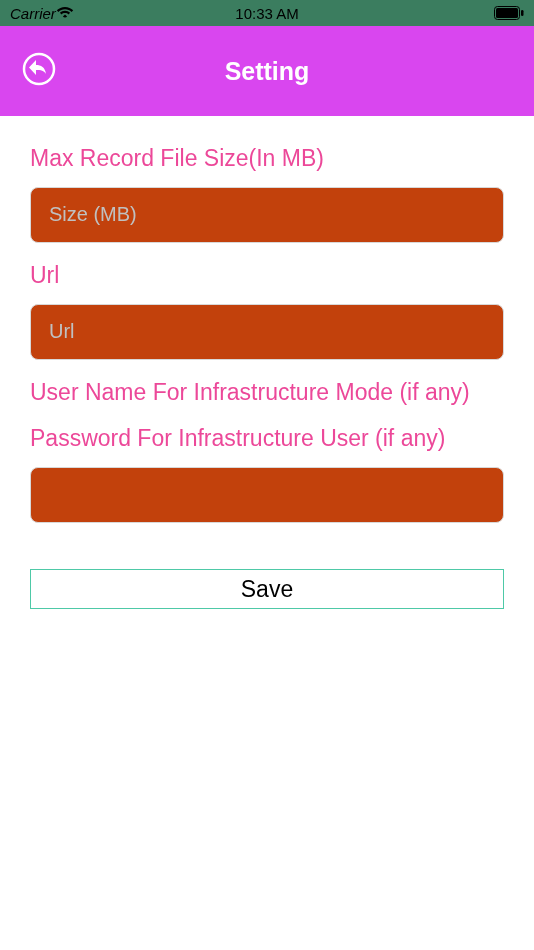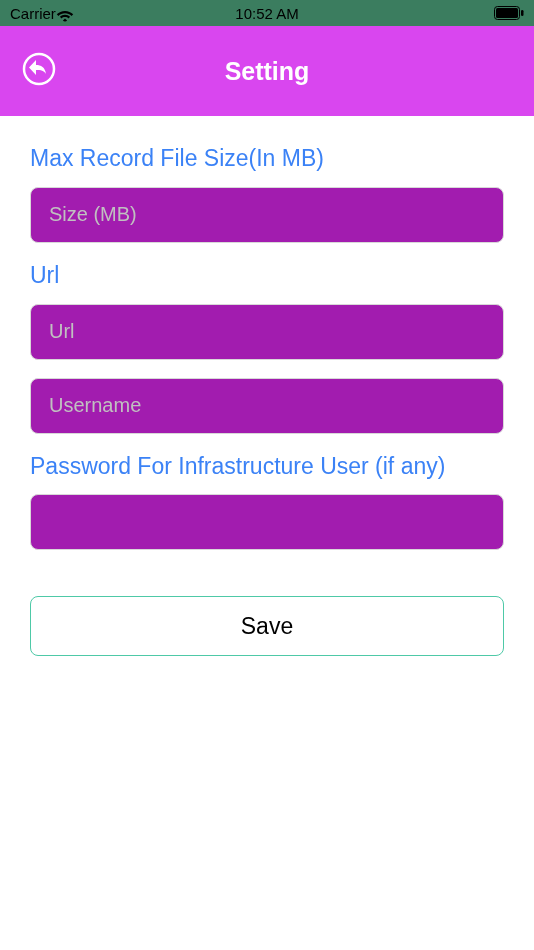--- a/index.html
+++ b/index.html
@@ -10,21 +10,21 @@
       height: 26px;
       background: #3b7d5f;
       display: flex;
       align-items: center;
       justify-content: space-between;
       padding: 0 10px;
       color: #000;
       font-size: 15px;
       font-weight: 400;
     }
-    .status-left { display: flex; align-items: flex-end; gap: 0; }
+    .status-left { display: flex; align-items: flex-start; gap: 0; font-style: italic; }
     .status-center { position: absolute; left: 50%; transform: translateX(-50%); font-weight: 500; }
     .status-right { display: flex; align-items: center; }
     .wifi-icon { display: inline-flex; }
     .battery-icon { display: inline-flex; }
 
     
     .nav-header {
       height: 90px;
       background: #d946ef;
       position: relative;
@@ -46,46 +46,46 @@
       cursor: pointer;
     }
 
     
     .form {
       padding: 18px 30px 0 30px;
     }
     .field-label {
       font-size: 23px;
       font-weight: 400;
-      color: #3b82f6;
+      color: #ec4899;
       margin-top: 10px;
       margin-bottom: 14px;
       line-height: 1.25;
     }
     .field-label.first { margin-top: 10px; }
     .text-input {
       width: 100%;
       height: 56px;
       border: 1px solid #d8d8d8;
       border-radius: 8px;
       padding: 0 18px;
       font-size: 20px;
       color: #000;
-      background: #a21caf;
+      background: #c2410c;
       outline: none;
     }
     .text-input::placeholder { color: #c0c0c0; }
     .field-block { margin-bottom: 18px; }
 
     .save-button {
       width: 100%;
-      height: 60px;
+      height: 40px;
       margin-top: 46px;
       border: 1px solid #4ec9a7;
-      border-radius: 8px;
+      border-radius: 0;
       background: #fff;
       font-size: 23px;
       color: #000;
       cursor: pointer;
       display: flex;
       align-items: center;
       justify-content: center;
     }
   </style>
 </head>
@@ -94,21 +94,21 @@
 <div class="status-bar">
   <div class="status-left">
     <span>Carrier</span>
     <span class="wifi-icon">
       <svg width="18" height="13" viewBox="0 0 18 13">
         <path d="M9 12.5 c-0.8 0 -1.6-0.3 -2.1-0.9 l2.1-2.1 2.1 2.1 c-0.5 0.6 -1.3 0.9 -2.1 0.9 z" fill="#000"></path>
         <path d="M9 2 c3.2 0 6.1 1.3 8.2 3.3 l-1.6 1.6 C13.9 5.2 11.6 4.2 9 4.2 S4.1 5.2 2.4 6.9 L0.8 5.3 C2.9 3.3 5.8 2 9 2 z M9 5.7 c2 0 3.8 0.8 5.1 2.1 l-1.6 1.6 C11.6 8.5 10.4 8 9 8 s-2.6 0.5 -3.5 1.4 L3.9 7.8 C5.2 6.5 7 5.7 9 5.7 z" fill="#000"></path>
       </svg>
     </span>
   </div>
-  <div class="status-center">10:52 AM</div>
+  <div class="status-center">10:33 AM</div>
   <div class="status-right">
     <span class="battery-icon">
       <svg width="30" height="14" viewBox="0 0 30 14">
         <rect x="0.5" y="0.5" width="25" height="13" rx="3" ry="3" fill="none" stroke="#000" stroke-width="1"></rect>
         <rect x="2" y="2" width="22" height="10" rx="1.5" ry="1.5" fill="#000"></rect>
         <rect x="27" y="4" width="2.5" height="6" rx="1.3" ry="1.3" fill="#000"></rect>
       </svg>
     </span>
   </div>
 </div>
@@ -131,21 +131,21 @@
     <div class="field-label first">Max Record File Size(In MB)</div>
     <input type="text" class="text-input" placeholder="Size (MB)" value="" style="">
   </div>
 
   <div class="field-block">
     <div class="field-label">Url</div>
     <input type="text" class="text-input" placeholder="Url" value="" style="">
   </div>
 
   <div class="field-block">
-    <input type="text" class="text-input" placeholder="Username" value="" style="">
+    <div class="field-label">User Name For Infrastructure Mode (if any)</div>
   </div>
 
   <div class="field-block">
     <div class="field-label">Password For Infrastructure User (if any)</div>
     <input type="password" class="text-input" placeholder="" value="" style="">
   </div>
 
   <button class="save-button">
     <span>Save</span>
   </button>

